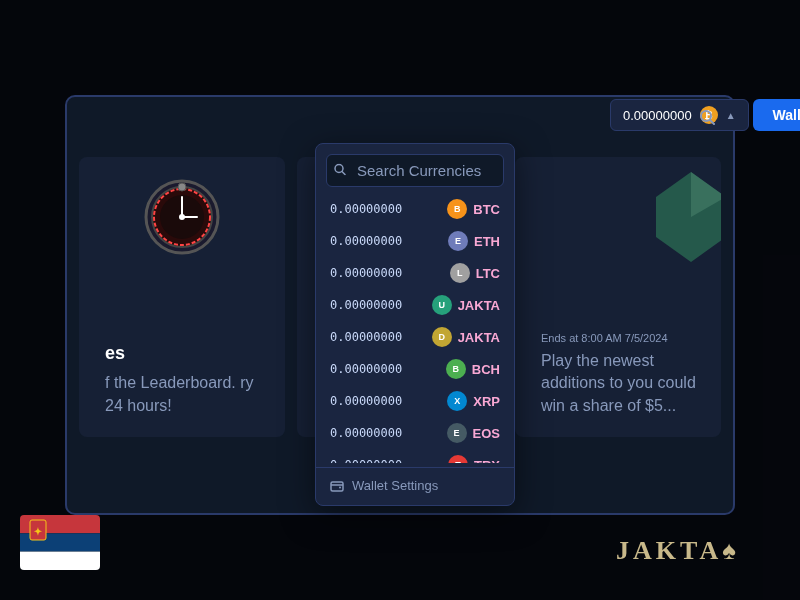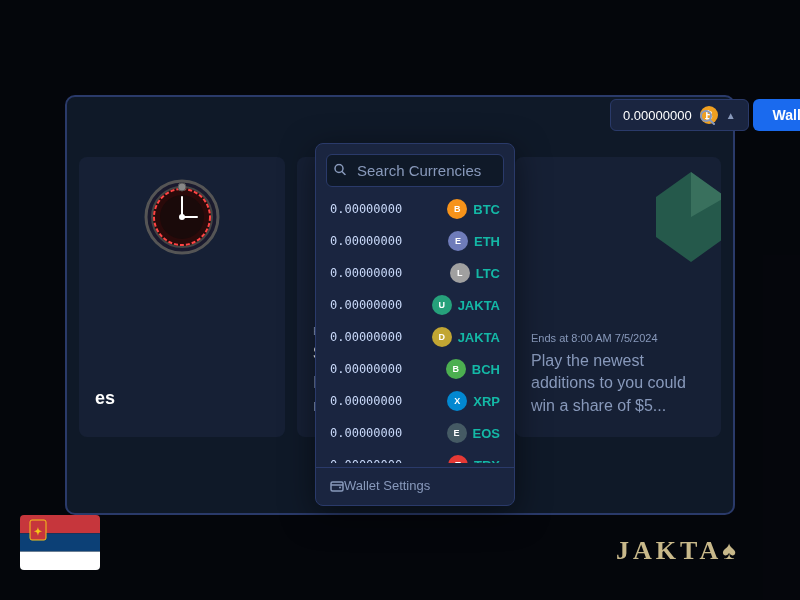--- a/index.html
+++ b/index.html
@@ -47,21 +47,21 @@
       background: #162035;
       border-radius: 8px;
       height: 280px;
       position: relative;
       overflow: hidden;
     }
 
     .card-content {
       position: absolute;
       bottom: 20px;
-      left: 16px;
+      left: 26px;
       right: 16px;
       color: #fff;
     }
 
     .card-ends {
       font-size: 11px;
       color: #8899bb;
       margin-bottom: 6px;
     }
 
@@ -240,27 +240,28 @@
       align-items: center;
       justify-content: center;
       font-size: 9px;
       font-weight: bold;
       color: #fff;
       flex-shrink: 0;
     }
 
     .currency-name {
       font-size: 13px;
-      color: #14b8a6;
+      color: #f9a8d4;
       font-weight: 600;
     }
 
     .wallet-settings {
       display: flex;
       align-items: center;
+      gap: 8px;
       padding: 10px 14px 4px;
       color: #8899bb;
       font-size: 13px;
       cursor: pointer;
       border-top: 1px solid #2a3a6a;
       margin-top: 4px;
     }
 
     
     .flag-container {
@@ -327,20 +328,22 @@
         <circle cx="40" cy="40" r="30" fill="#2a0a0a" stroke="#444" stroke-width="2"></circle>
         <circle cx="40" cy="40" r="28" fill="none" stroke="#ff4444" stroke-width="2" stroke-dasharray="4 2"></circle>
         <circle cx="40" cy="40" r="22" fill="#1a0a0a"></circle>
         <line x1="40" y1="40" x2="40" y2="20" stroke="#fff" stroke-width="2" stroke-linecap="round"></line>
         <line x1="40" y1="40" x2="55" y2="40" stroke="#fff" stroke-width="2" stroke-linecap="round"></line>
         <circle cx="40" cy="40" r="3" fill="#fff"></circle>
         <circle cx="40" cy="10" r="4" fill="#888" stroke="#555" stroke-width="1"></circle>
       </svg>
       <div class="card-content">
         <div class="card-title">es</div>
+        <div class="card-desc">f the Leaderboard.
+ry 24 hours!</div>
       </div>
     </div>
 
     <div class="card">
       <div class="card-content">
         <div class="card-ends">Ends at 2:00 PM</div>
         <div class="card-title">Stake's</div>
         <div class="card-desc">Every time y... weekly
 random $75...</div>
       </div>

